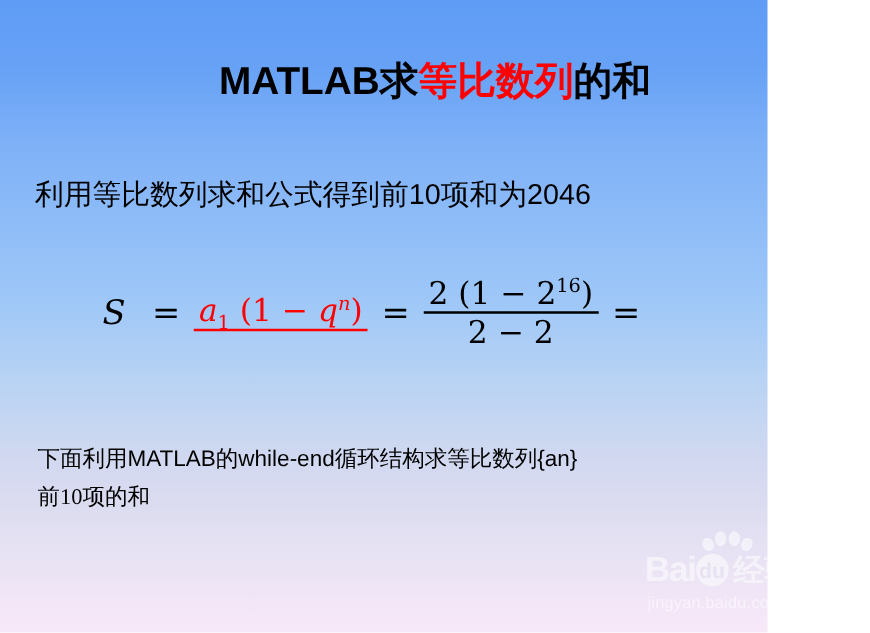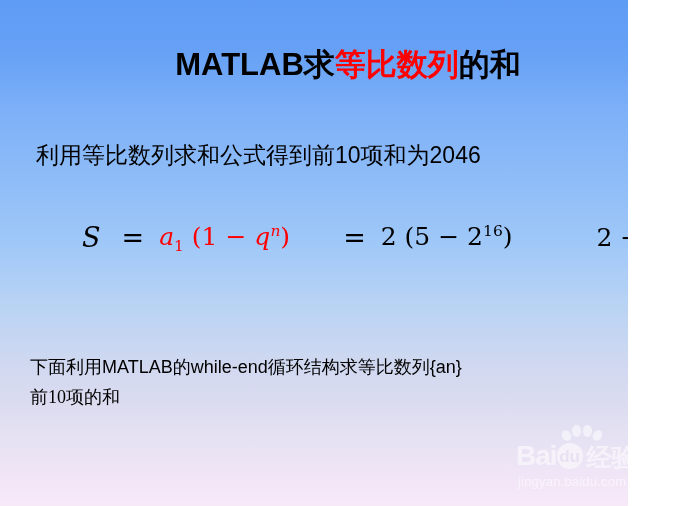--- a/index.html
+++ b/index.html
@@ -7,34 +7,35 @@
     padding: 0;
   }
   body {
     width: 696px;
     height: 506px;
     overflow: hidden;
     font-family: "Liberation Sans", sans-serif;
   }
   #slide {
     position: relative;
-    width: 628px;
+    width: 574px;
     height: 506px;
     background: linear-gradient(180deg,
         #5f9cf5 0%,
         #66a1f6 10%,
         #7db0f7 22%,
         #9fc8f8 48%,
         #bcd4f3 62%,
         #d0d8f0 72%,
         #dcdcf0 80%,
         #e6e2f3 87%,
         #f0e5f6 94%,
         #f8e9f9 100%);
     overflow: hidden;
+    padding-left: 40px;
   }
 
   
   #title {
     position: absolute;
     top: 44px;
     left: 0;
     width: 696px;
     text-align: center;
     font-size: 31px;
@@ -42,21 +43,21 @@
     color: #000000;
     letter-spacing: 0px;
     white-space: nowrap;
   }
   #title .red { color: #ff0000; }
 
   
   #line1 {
     position: absolute;
     top: 140px;
-    left: 36px;
+    left: 28px;
     font-size: 23px;
     color: #000000;
     white-space: nowrap;
   }
 
   
   #formula {
     position: absolute;
     top: 222px;
     left: 82px;
@@ -71,25 +72,24 @@
     font-style: italic;
     font-size: 27px;
     padding-right: 10px;
   }
   #formula .eq {
     font-size: 27px;
     padding: 0 11px;
   }
   .frac {
     display: inline-flex;
-    flex-direction: row;
+    flex-direction: column;
     align-items: center;
     vertical-align: middle;
     line-height: 1.05;
-    gap: 38px;
   }
   .frac .num { padding: 0 4px 1px 4px; }
   .frac .den { padding: 2px 4px 0 4px; }
   .frac .bar {
     width: 100%;
     height: 2px;
     background: currentColor;
   }
   .red-math { color: #ff0000; }
   .ital { font-style: italic; }
@@ -203,21 +203,21 @@
     <span class="eq">=</span>
 
     <span class="frac red-math">
       <span class="num"><span class="ital">a</span><sub>1</sub><span> (1 − </span><span class="ital">q</span><sup class="ital">n</sup><span>)</span></span>
       <span class="bar"></span>
     </span>
 
     <span class="eq">=</span>
 
     <span class="frac">
-      <span class="num"><span>2 (5 − 2</span><sup>16</sup><span>)</span></span>
+      <span class="num"><span>2 (1 − 2</span><sup>16</sup><span>)</span></span>
       <span class="bar"></span>
       <span class="den">2 − 2</span>
     </span>
 
     <span class="eq">=</span>
   </div>
 
   <div id="para2">
     <span>下面利用MATLAB的while-end循环结构求等比数列{an}</span>
     <span class="l2">前10项的和</span>

